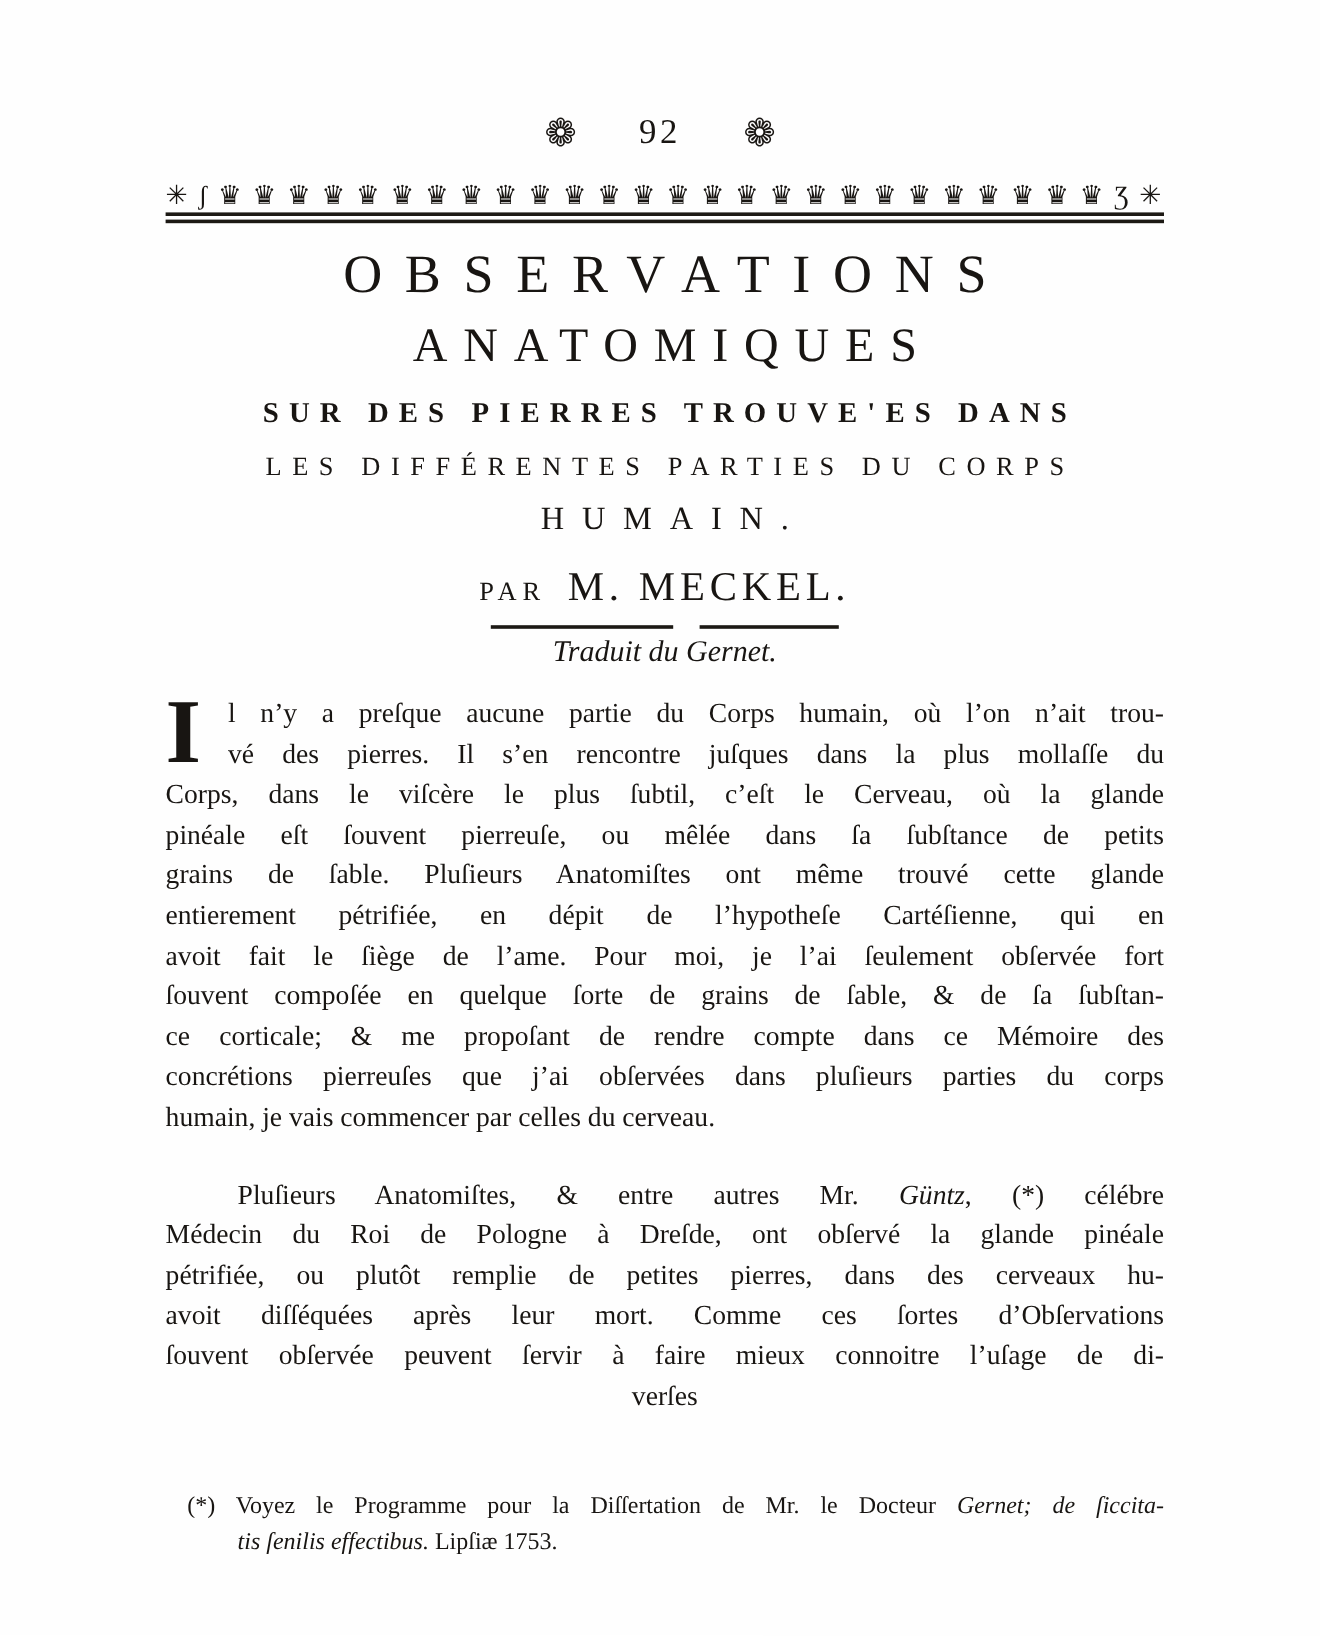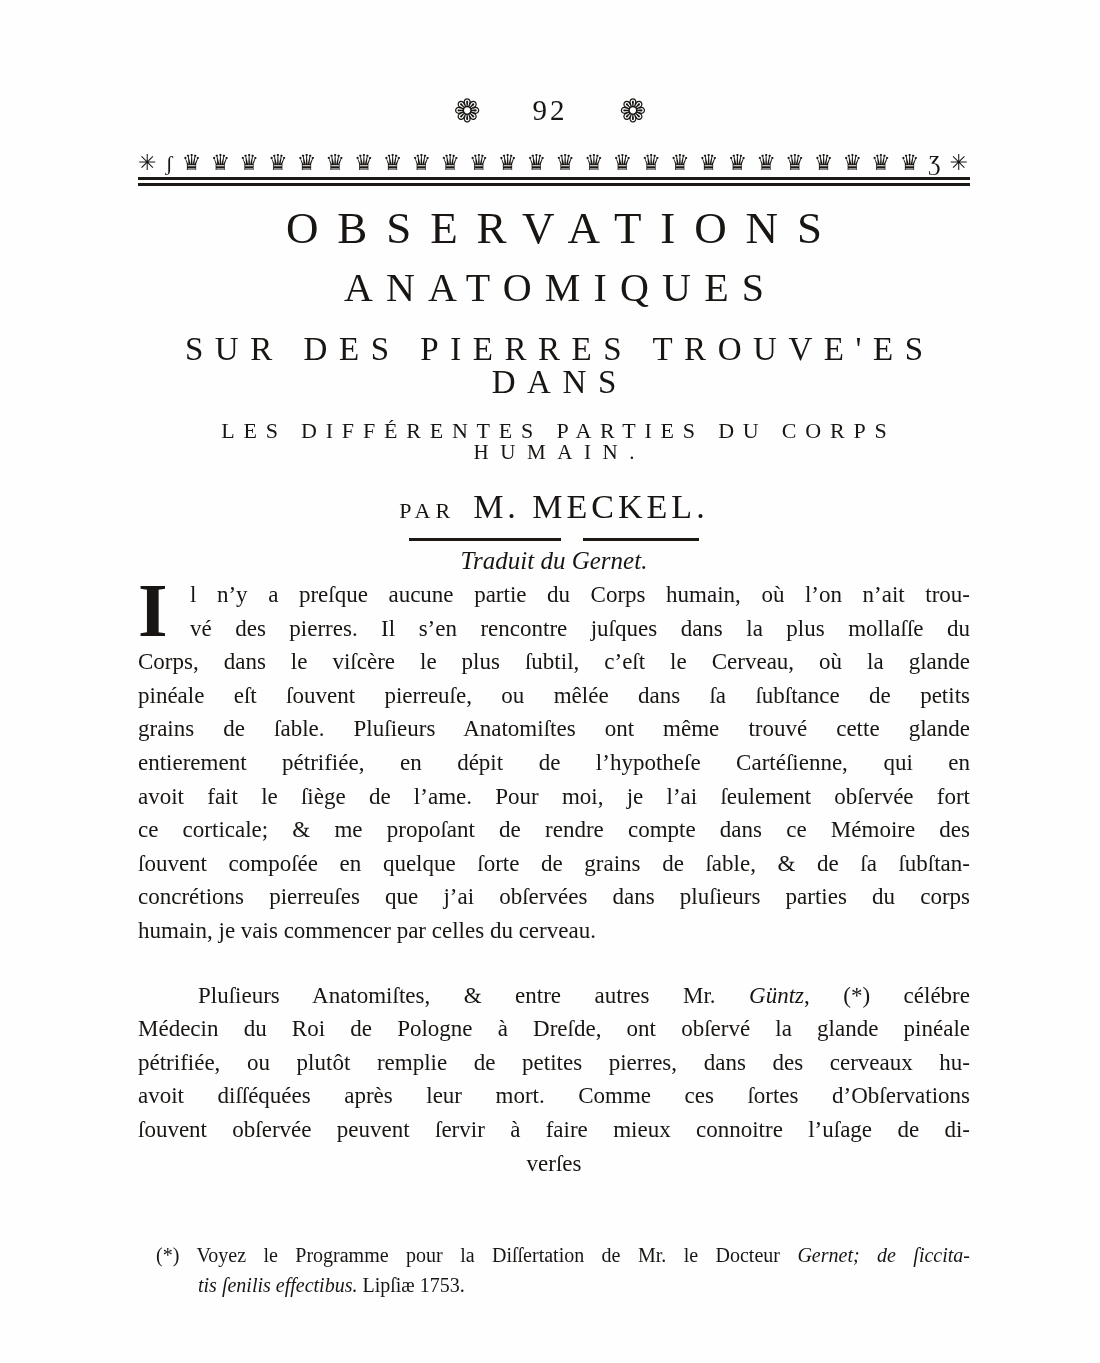--- a/index.html
+++ b/index.html
@@ -24,23 +24,23 @@
     position:absolute; top:150px; left:0; width:832px;
     text-align:center; font-size:22px; line-height:26px; letter-spacing:9px;
     white-space:nowrap; overflow:hidden;
     border-bottom:9px double #1c1914; padding-bottom:1px;
   }
 
   
   .title-block { position:absolute; top:206px; left:0; width:832px; text-align:center; }
   .title-main   { font-size:45px; letter-spacing:0.42em; margin-right:-0.42em; line-height:1; }
   .title-sub    { font-size:40px; letter-spacing:0.33em; margin-right:-0.33em; line-height:1; margin-top:17px; }
-  .title-line3  { font-size:33px; letter-spacing:0.35em; margin-right:-0.35em; line-height:1; margin-top:25px; }
+  .title-line3  { font-size:24px; letter-spacing:0.35em; margin-right:-0.35em; line-height:1; margin-top:25px;font-weight:bold; }
   .title-line4  { font-size:22px; letter-spacing:0.40em; margin-right:-0.40em; line-height:1; margin-top:21px; }
-  .title-line5  { font-size:21px; letter-spacing:0.55em; margin-right:-0.55em; line-height:1; }
+  .title-line5  { font-size:27px; letter-spacing:0.55em; margin-right:-0.55em; line-height:1; margin-top:19px; }
 
   .byline { margin-top:26px; line-height:36px; }
   .byline-prefix { font-size:22px; letter-spacing:5px; vertical-align:baseline; }
   .byline-name   { font-size:34px; letter-spacing:4px; margin-left:14px; }
   .byline-rule { display:flex; justify-content:center; gap:22px; margin-top:7px; }
   .byline-rule .seg { height:3px; background:#1c1914; }
   .byline-rule .seg.a { width:152px; }
   .byline-rule .seg.b { width:116px; }
   .subtitle { font-style:italic; font-size:25px; margin-top:6px; }
 
@@ -104,22 +104,22 @@
     <div class="body-text" id="body-text">
         <div class="para">
           <span class="dropcap">I</span>
           <div class="line dc-indent"><span>l n’y a preſque aucune partie du Corps humain, où l’on n’ait trou-</span></div>
           <div class="line dc-indent"><span>vé des pierres.  Il s’en rencontre juſques dans la plus mollaſſe du</span></div>
           <div class="line"><span>Corps, dans le viſcère le plus ſubtil, c’eſt le Cerveau, où la glande</span></div>
           <div class="line"><span>pinéale eſt ſouvent pierreuſe, ou mêlée dans ſa ſubſtance de petits</span></div>
           <div class="line"><span>grains de ſable.  Pluſieurs Anatomiſtes ont même trouvé cette glande</span></div>
           <div class="line"><span>entierement pétrifiée, en dépit de l’hypotheſe Cartéſienne, qui en</span></div>
           <div class="line"><span>avoit fait le ſiège de l’ame.  Pour moi, je l’ai ſeulement obſervée fort</span></div>
+          <div class="line"><span>ſouvent compoſée en quelque ſorte de grains de ſable, &amp; de ſa ſubſtan-</span></div>
           <div class="line"><span>ce corticale; &amp; me propoſant de rendre compte dans ce Mémoire des</span></div>
-          <div class="line"><span>ſouvent compoſée en quelque ſorte de grains de ſable, &amp; de ſa ſubſtan-</span></div>
           <div class="line"><span>concrétions pierreuſes que j’ai obſervées dans pluſieurs parties du corps</span></div>
           <div class="line no-just"><span>humain, je vais commencer par celles du cerveau.</span></div>
         </div>
         <div class="para">
           <div class="line indent"><span>Pluſieurs Anatomiſtes, &amp; entre autres Mr. </span><em>Güntz</em><span>, (*) célébre</span></div>
           <div class="line"><span>Médecin du Roi de Pologne à Dreſde, ont obſervé la glande pinéale</span></div>
           <div class="line"><span>pétrifiée, ou plutôt remplie de petites pierres, dans des cerveaux hu-</span></div>
           <div class="line"><span>avoit diſſéquées après leur mort.  Comme ces ſortes d’Obſervations</span></div>
           <div class="line"><span>ſouvent obſervée peuvent ſervir à faire mieux connoitre l’uſage de di-</span></div>
         </div>

